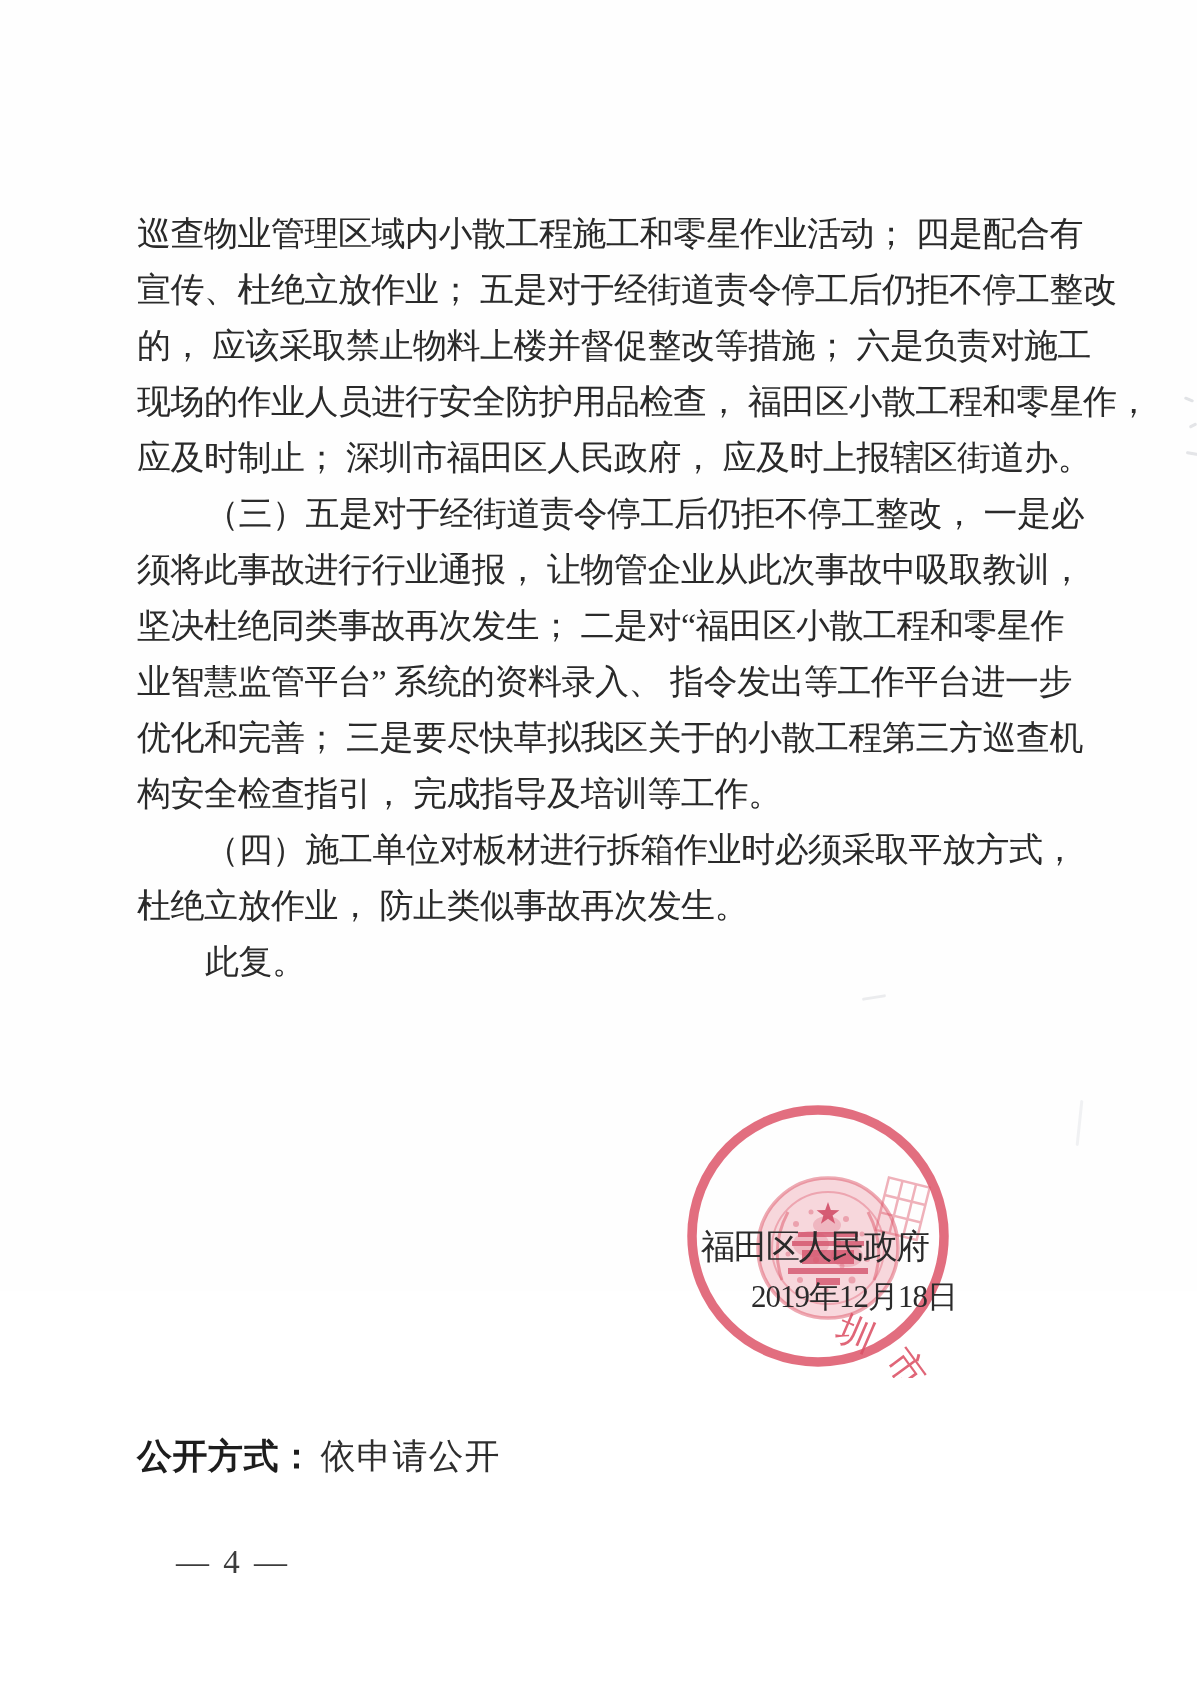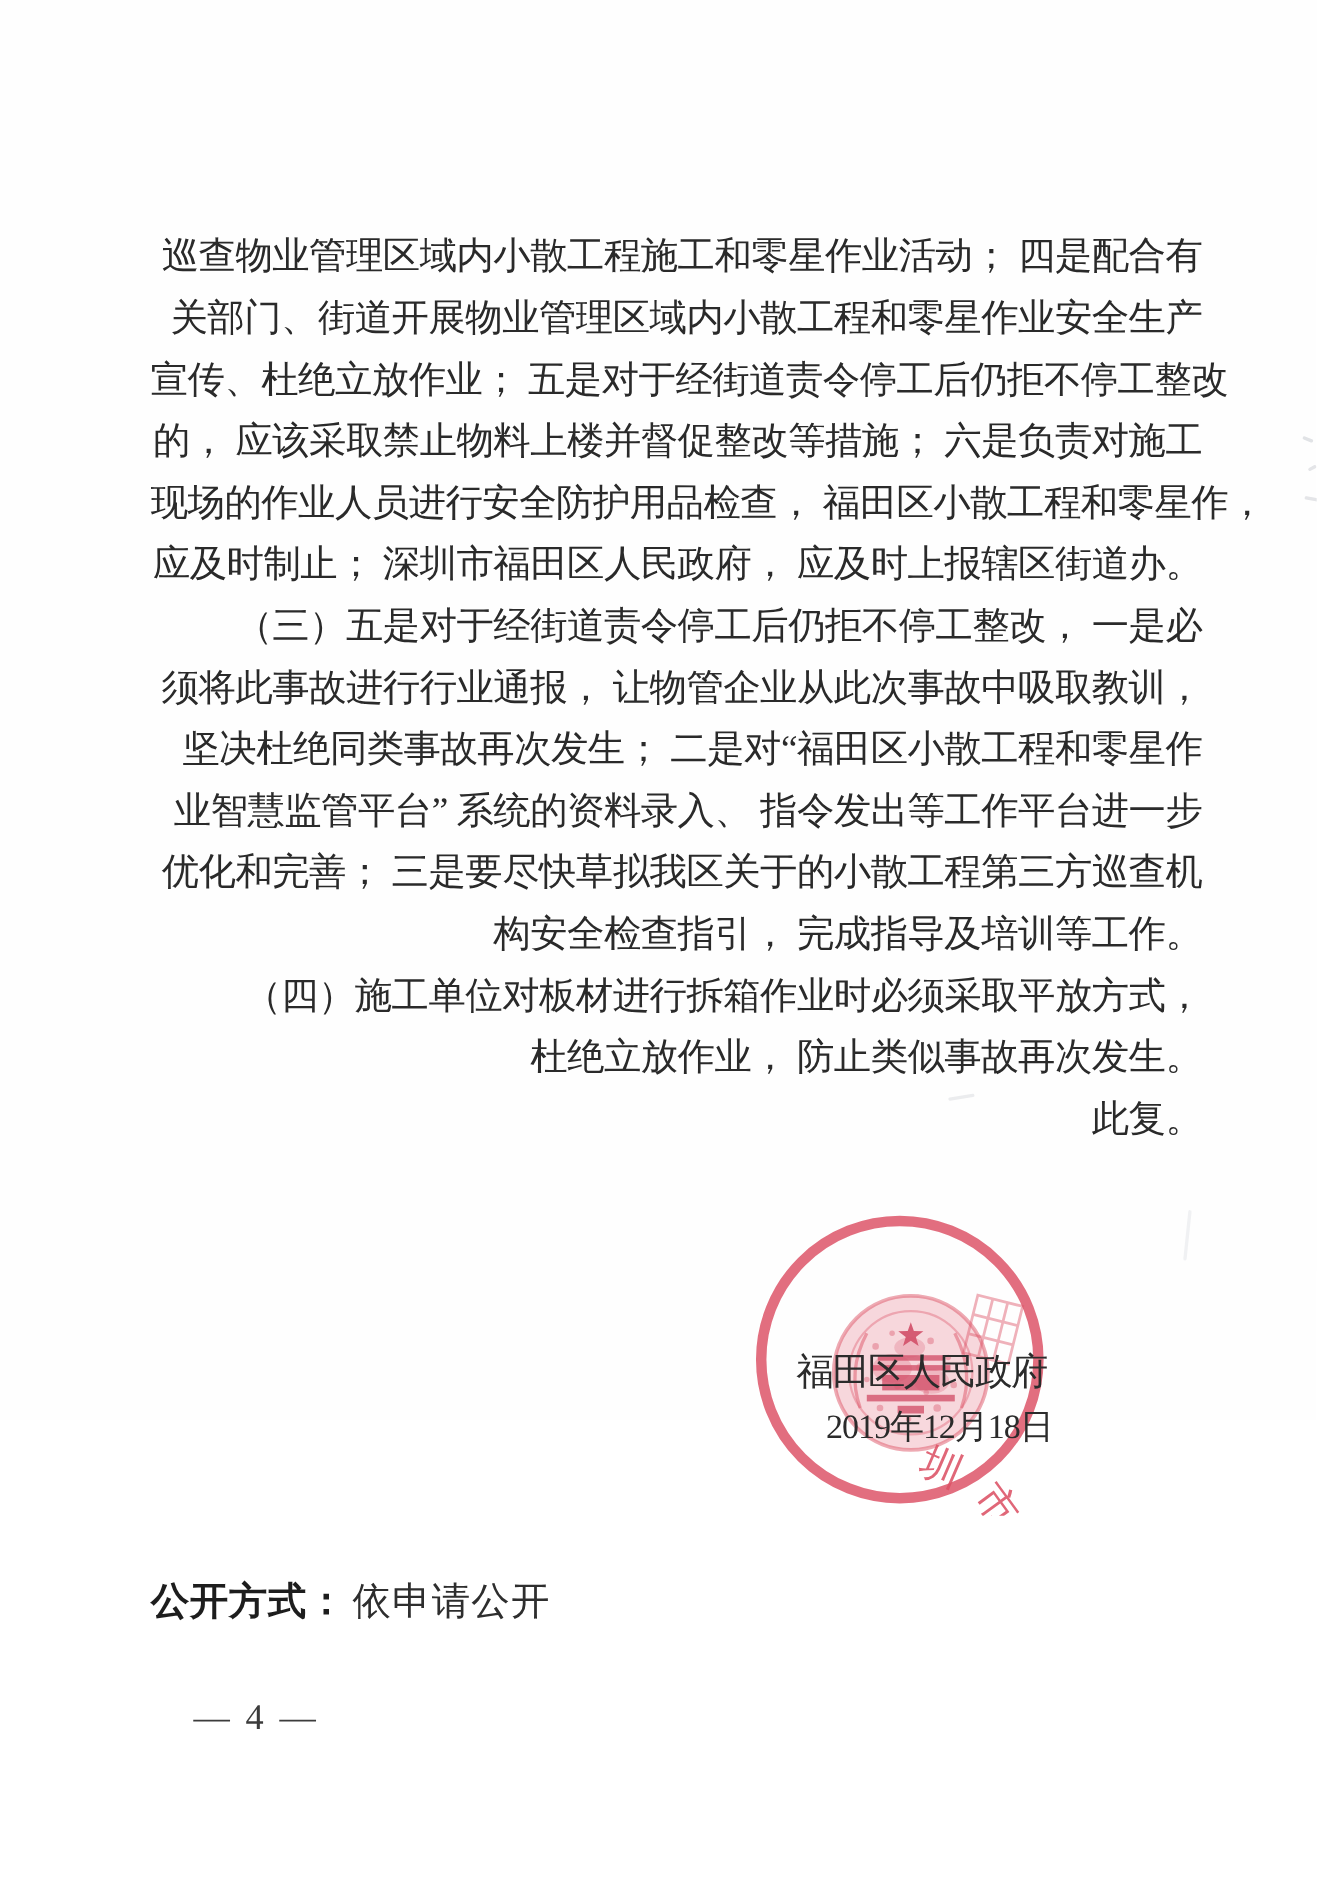--- a/index.html
+++ b/index.html
@@ -2,21 +2,20 @@
 <html><head>
 <meta charset="utf-8">
 <style>
   html,body { margin:0; padding:0; }
   body { width:1197px; height:1707px; background:#ffffff; position:relative; overflow:hidden; }
   .page {
     position:absolute; left:0; top:0; width:1197px; height:1291px;
     background:#fefefe;
     font-family:"Liberation Serif", serif;
     color:#272727;
-    text-align:right;
   }
   
   .body-text {
     position:absolute; left:137px; top:206px; width:956px;
   }
   .body-text .line {
     height:56px; line-height:56px;
     font-size:34px; letter-spacing:-0.5px;
     white-space:nowrap;
     color:#2a2a2a;
@@ -26,21 +25,21 @@
   .seal-wrap {
     position:absolute; left:676px; top:1094px; width:284px; height:284px;
     z-index:1;
   }
   .ring-text {
     font-family:"Liberation Serif", serif;
     font-size:37px; letter-spacing:18px;
   }
   
   .sig-org {
-    position:absolute; left:724px; top:1224px; z-index:2;
+    position:absolute; left:701px; top:1224px; z-index:2;
     font-size:34px; letter-spacing:-1.5px; color:#2b2b2b;
     white-space:nowrap;
   }
   .sig-date {
     position:absolute; left:703px; top:1276px; z-index:2;
     font-size:31px; letter-spacing:-1px; color:#2b2b2b;
     white-space:nowrap;
     margin-left:48px;
   }
   
@@ -71,21 +70,20 @@
   .a4 { left:862px;  top:996px;  width:24px; height:3px; transform:rotate(-9deg);  opacity:.35; }
   .a5 { left:1078px; top:1100px; width:3px;  height:46px; transform:rotate(6deg);  opacity:.25; }
 </style>
 </head>
 <body>
 
 <div class="page">
 
   <div class="body-text">
       <div class="line">巡查物业管理区域内小散工程施工和零星作业活动； 四是配合有</div>
-      <div class="line">关部门、街道开展物业管理区域内小散工程和零星作业安全生产</div>
       <div class="line">宣传、杜绝立放作业； 五是对于经街道责令停工后仍拒不停工整改</div>
       <div class="line">的， 应该采取禁止物料上楼并督促整改等措施； 六是负责对施工</div>
       <div class="line">现场的作业人员进行安全防护用品检查， 福田区小散工程和零星作，</div>
       <div class="line">应及时制止； 深圳市福田区人民政府， 应及时上报辖区街道办。</div>
       <div class="line indent">（三）五是对于经街道责令停工后仍拒不停工整改， 一是必</div>
       <div class="line">须将此事故进行行业通报， 让物管企业从此次事故中吸取教训，</div>
       <div class="line">坚决杜绝同类事故再次发生； 二是对“福田区小散工程和零星作</div>
       <div class="line">业智慧监管平台” 系统的资料录入、 指令发出等工作平台进一步</div>
       <div class="line">优化和完善； 三是要尽快草拟我区关于的小散工程第三方巡查机</div>
       <div class="line">构安全检查指引， 完成指导及培训等工作。</div>

